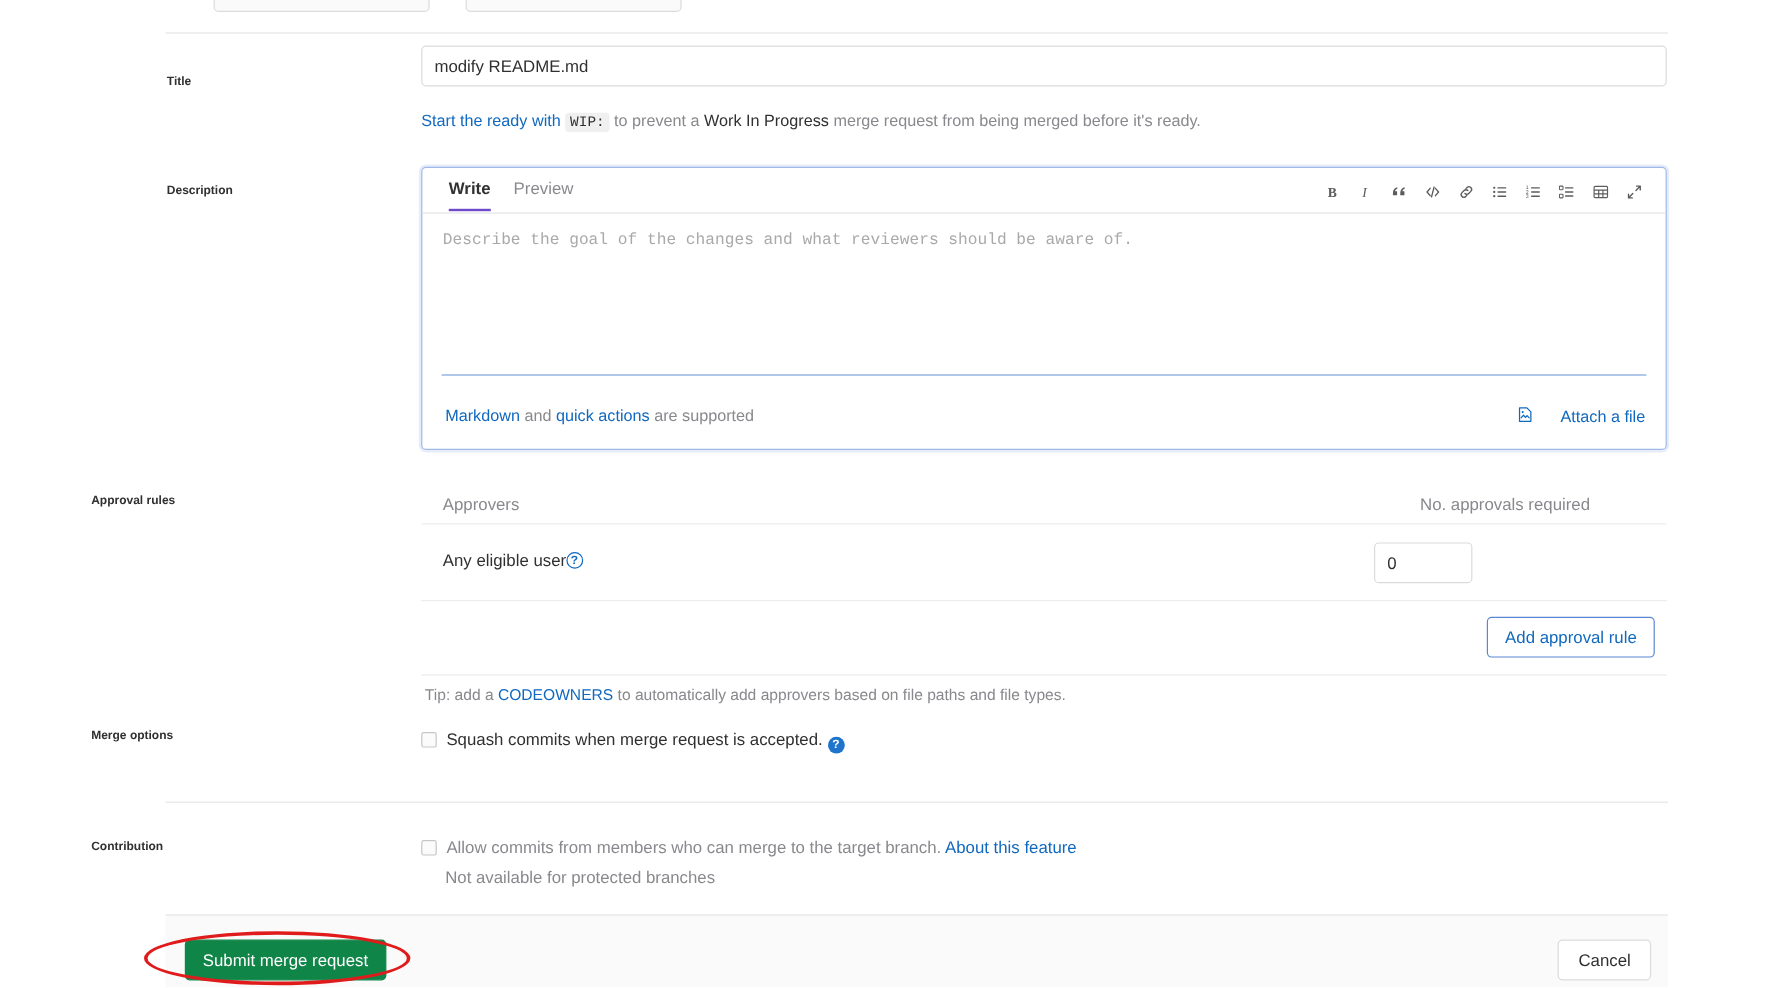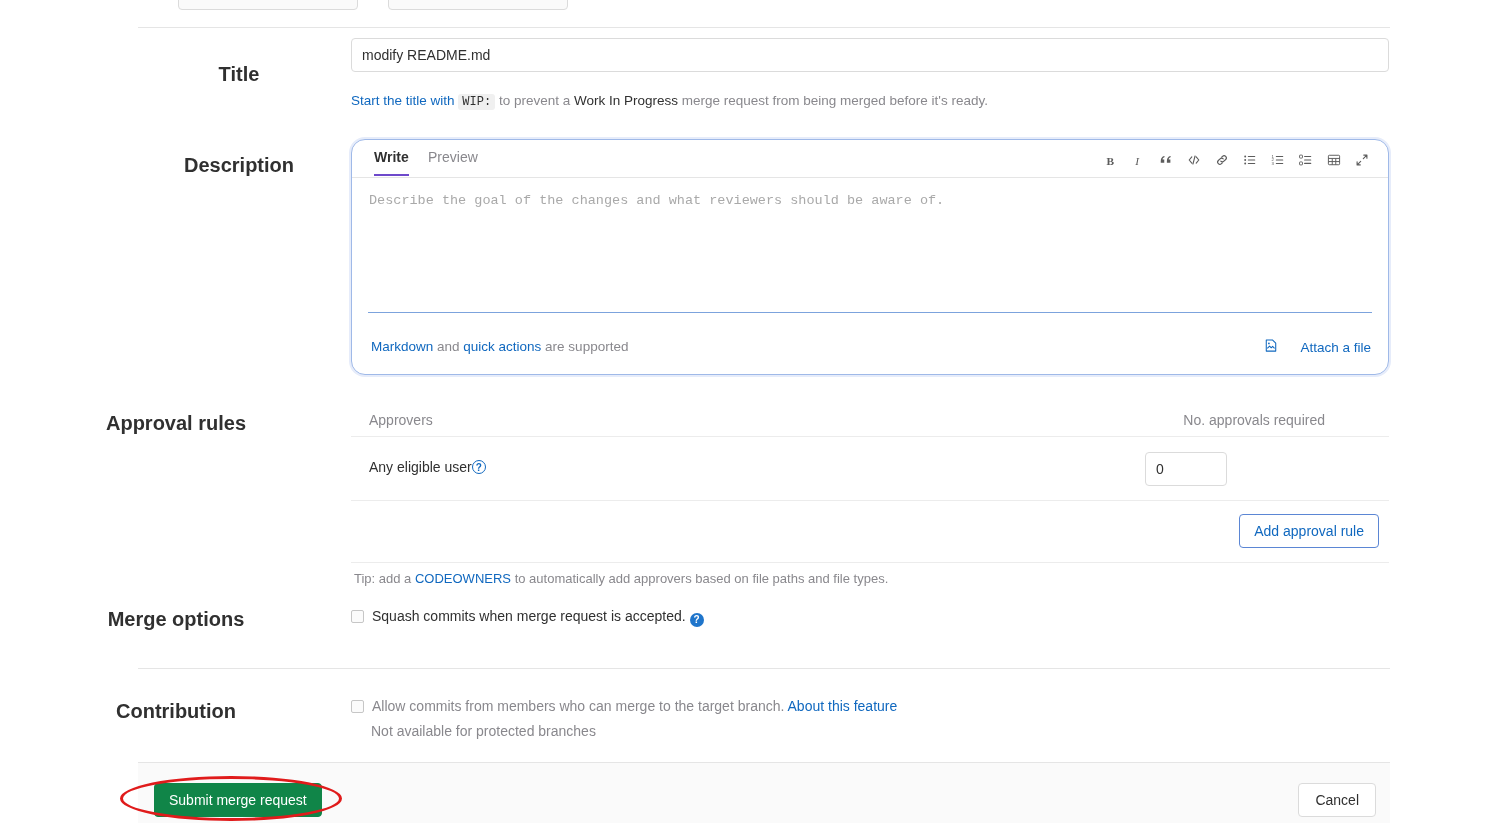--- a/index.html
+++ b/index.html
@@ -20,22 +20,22 @@
     position: absolute; top: -24px; height: 34px;
     background: #fafafa; border: 1px solid #dbdbdb; border-radius: 4px;
   }
   .top-cut .pill.a { left: 178px; width: 180px; }
   .top-cut .pill.b { left: 388px; width: 180px; }
 
   .hr-full {
     position: absolute; left: 138px; width: 1252px; height: 1px; background: #e5e5e5;
   }
   .lbl {
-    position: absolute; text-align: center; width: 200px;
-    font-weight: bold; font-size: 20px; color: #303030;
+    position: absolute; text-align: left; width: 200px;
+    font-weight: bold; font-size: 10px; color: #303030;
   }
 
   
   .title-input {
     position: absolute; left: 351px; top: 38px; width: 1038px; height: 34px;
     border: 1px solid #dbdbdb; border-radius: 4px; background: #fff;
     font-family: "Liberation Sans", sans-serif; font-size: 14px; color: #303030;
     padding: 0 10px; outline: none;
   }
   .title-hint {
@@ -45,21 +45,21 @@
   .title-hint a { color: #1068bf; text-decoration: none; }
   .title-hint b { color: #303030; font-weight: normal; }
   .title-hint code {
     font-family: "Liberation Mono", monospace; font-size: 12px;
     background: #f0f0f0; border-radius: 3px; padding: 1px 4px; color: #303030;
   }
 
   
   .desc-wrap {
     position: absolute; left: 351px; top: 139px; width: 1038px; height: 236px;
-    border: 1px solid #9fb9e8; border-radius: 14px; background: #fff;
+    border: 1px solid #9fb9e8; border-radius: 4px; background: #fff;
     box-shadow: 0 0 0 2px #e6ecfa;
   }
   .desc-tabs {
     position: absolute; left: 0; top: 0; height: 38px; width: 100%;
     border-bottom: 1px solid #e5e5e5;
   }
   .tab {
     position: absolute; top: 9px; font-size: 14px; cursor: pointer;
     padding-bottom: 9px;
   }
@@ -175,21 +175,21 @@
 
   <div class="top-cut">
     <div class="pill a"></div>
     <div class="pill b"></div>
 
   </div>
   <div class="hr-full" style="top:27px;"></div>
 
   <div class="lbl" style="left:139px; top:63px;">Title</div>
   <input class="title-input" value="modify README.md" style="">
-  <div class="title-hint"><a>Start the title with</a> <code>WIP:</code><span> to prevent a </span><b>Work In Progress</b><span> merge request from being merged before it's ready.</span></div>
+  <div class="title-hint"><a>Start the ready with</a> <code>WIP:</code><span> to prevent a </span><b>Work In Progress</b><span> merge request from being merged before it's ready.</span></div>
 
   <div class="lbl" style="left:139px; top:154px;">Description</div>
   <div class="desc-wrap">
     <div class="desc-tabs">
       <div class="tab write">Write</div>
       <div class="tab preview">Preview</div>
       <div class="tools">
         <div class="tbtn" title="Add bold text">
           <svg width="13" height="13" viewBox="0 0 16 16">
               <text x="3" y="13" font-family="Liberation Serif, serif" font-size="14" font-weight="bold" fill="#5c5c5c">B</text>

